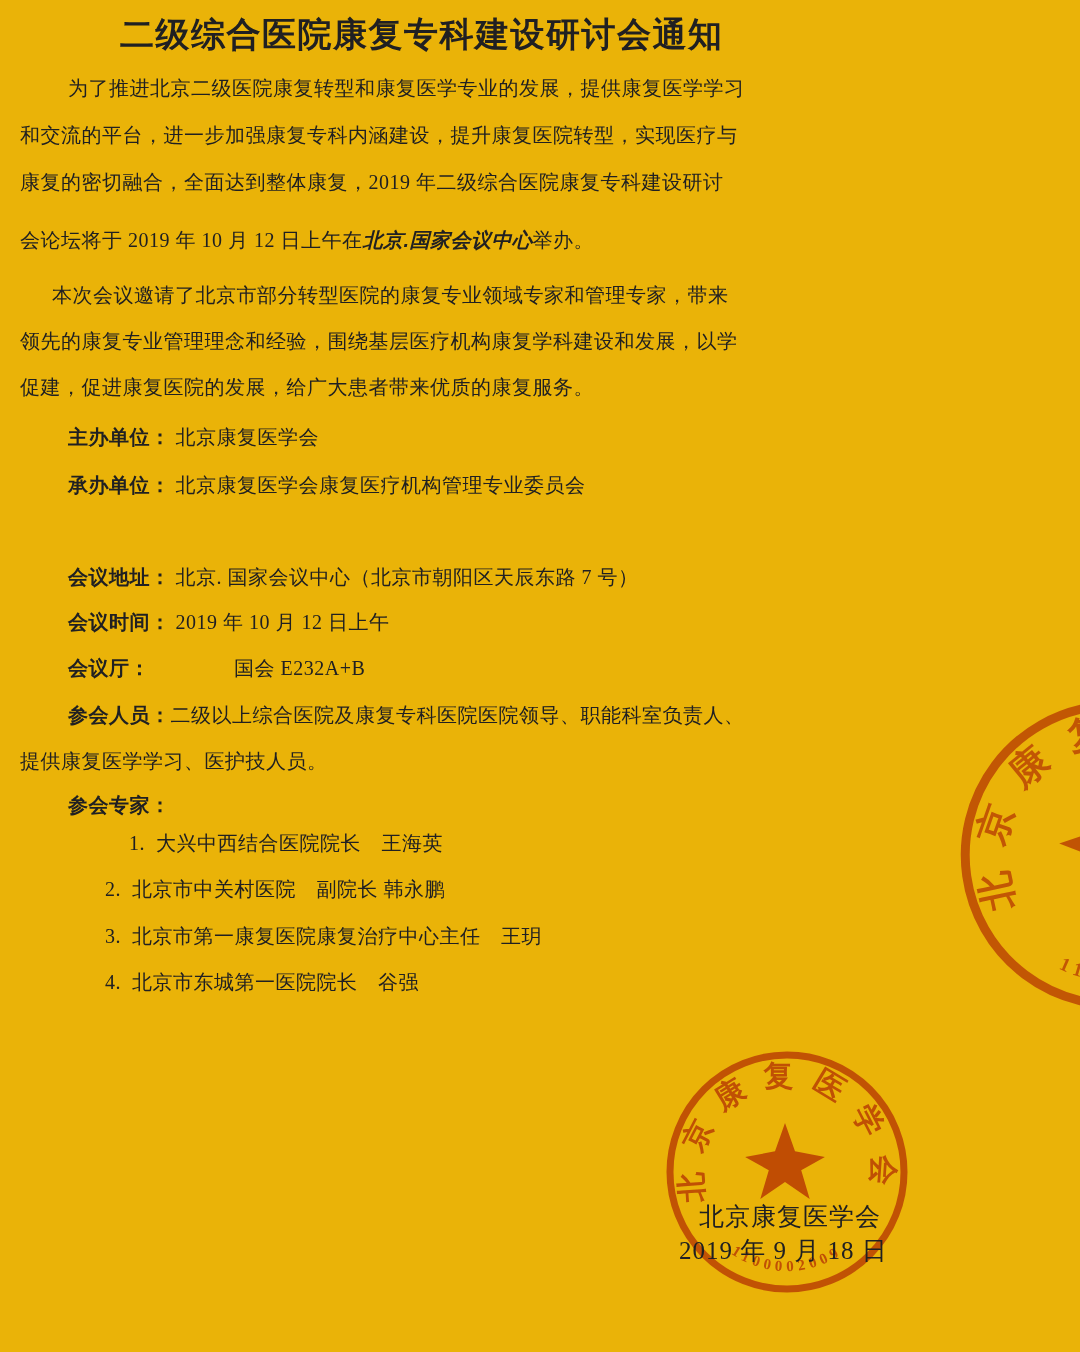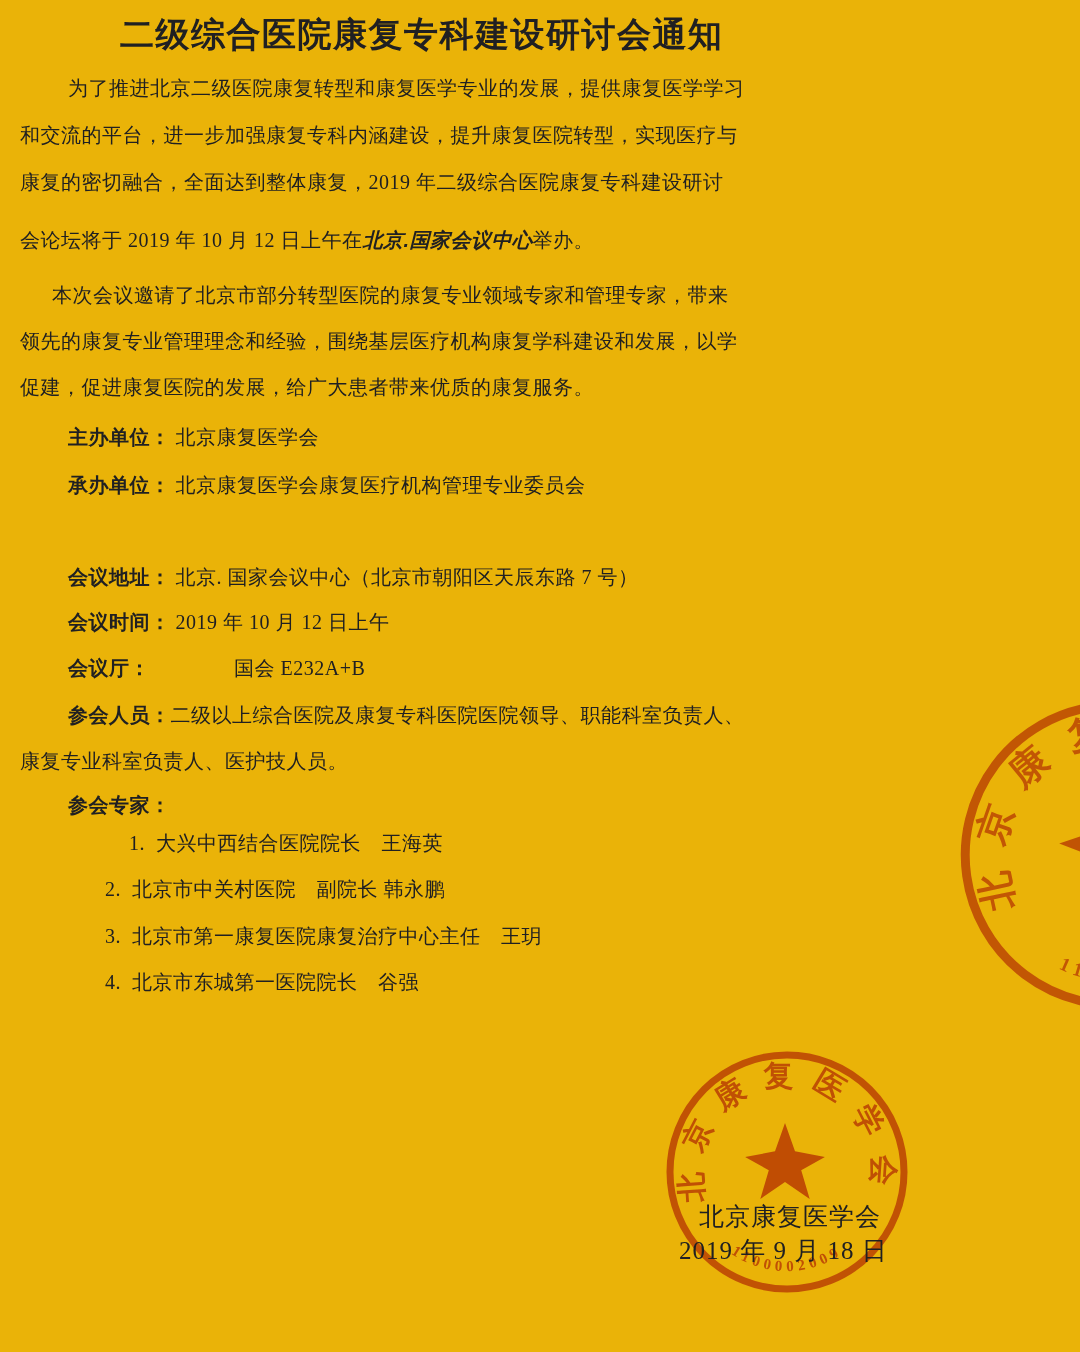--- a/index.html
+++ b/index.html
@@ -67,21 +67,21 @@
   <div class="line" style="left:68px;top:473px;"><span class="lbl">承办单位：</span><span class="gap-sm">北京康复医学会康复医疗机构管理专业委员会</span></div>
 
 
   <div class="line" style="left:68px;top:565px;"><span class="lbl">会议地址：</span><span class="gap-sm">北京. 国家会议中心（北京市朝阳区天辰东路 7 号）</span></div>
 
   <div class="line" style="left:68px;top:610px;"><span class="lbl">会议时间：</span><span class="gap-sm">2019 年 10 月 12 日上午</span></div>
 
   <div class="line" style="left:68px;top:656px;"><span class="lbl">会议厅：</span><span class="gap-lg">国会 E232A+B</span></div>
 
   <div class="line" style="left:68px;top:703px;"><span class="lbl">参会人员：</span><span>二级以上综合医院及康复专科医院医院领导、职能科室负责人、</span></div>
-  <div class="line" style="left:20px;top:749px;">康复专业科室负责人、医护技人员。</div>
+  <div class="line" style="left:20px;top:749px;">提供康复医学学习、医护技人员。</div>
 
   <div class="line lbl" style="left:68px;top:793px;">参会专家：</div>
 
   <div class="line" style="left:105px;top:831px;margin-left:24px;">1.  大兴中西结合医院院长　王海英</div>
   <div class="line" style="left:105px;top:877px;">2.  北京市中关村医院　副院长 韩永鹏</div>
   <div class="line" style="left:105px;top:924px;">3.  北京市第一康复医院康复治疗中心主任　王玥</div>
   <div class="line" style="left:105px;top:970px;">4.  北京市东城第一医院院长　谷强</div>
 
   <svg class="seal seal-right" style="left:923px;top:663px;" width="384" height="384" viewBox="0 0 300 300" opacity="0.82">
     <circle cx="150" cy="150" r="117" fill="none" stroke="#c2402e" stroke-width="7" stroke-opacity="0.85"></circle>

